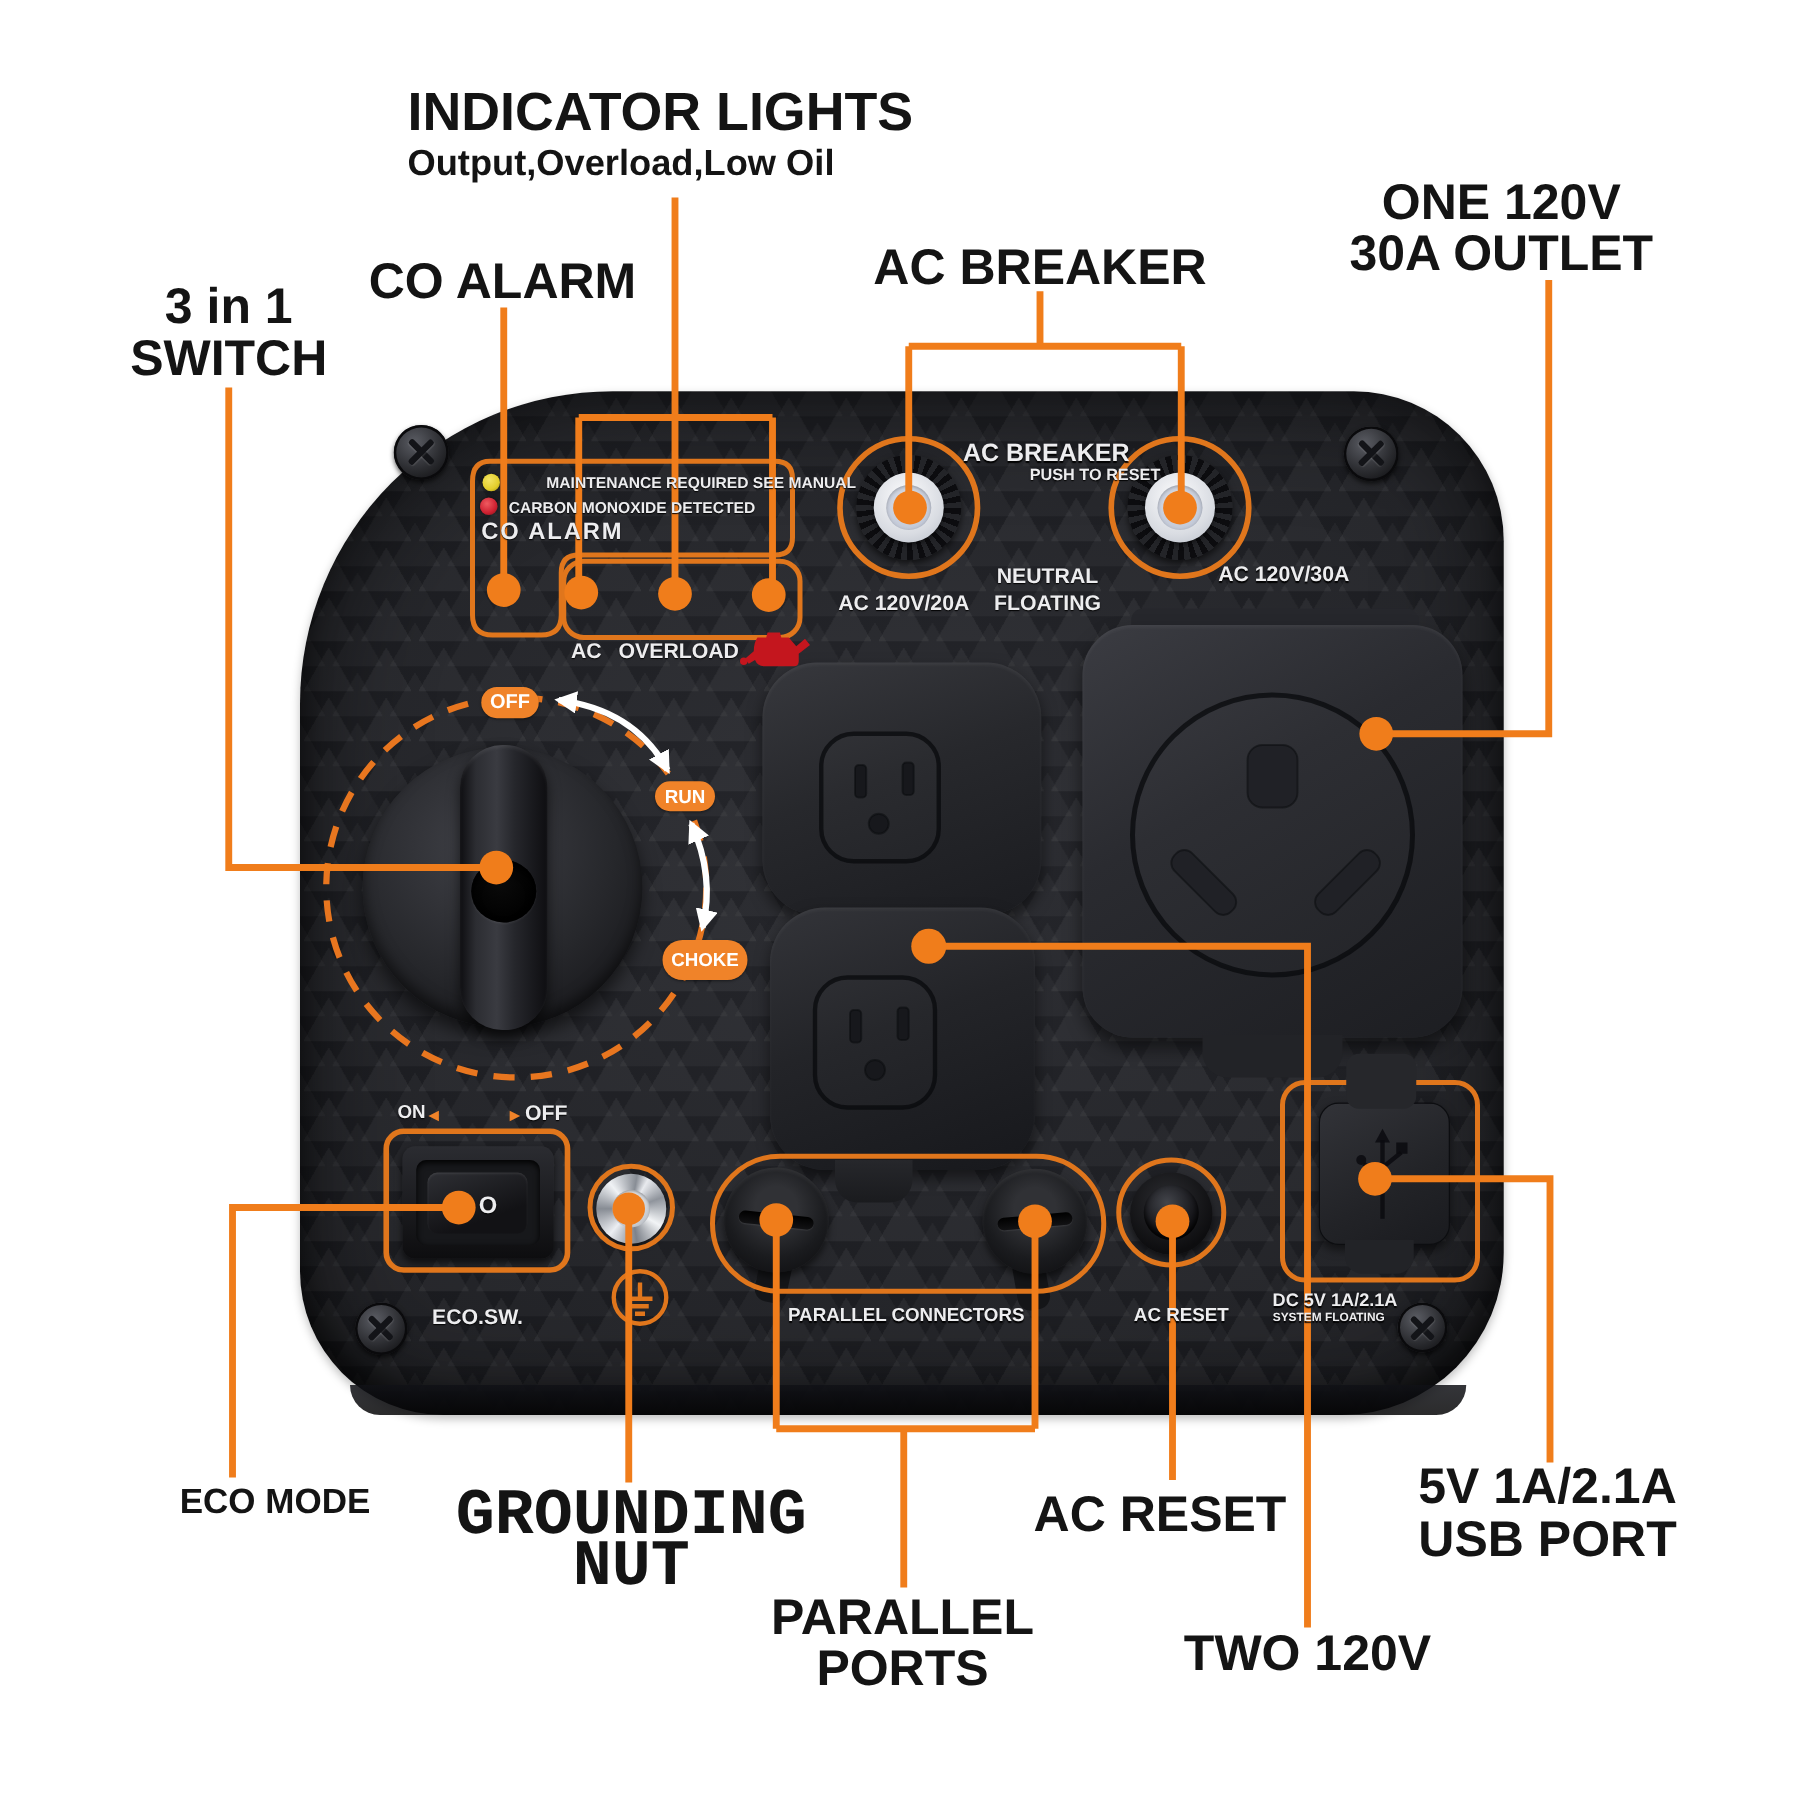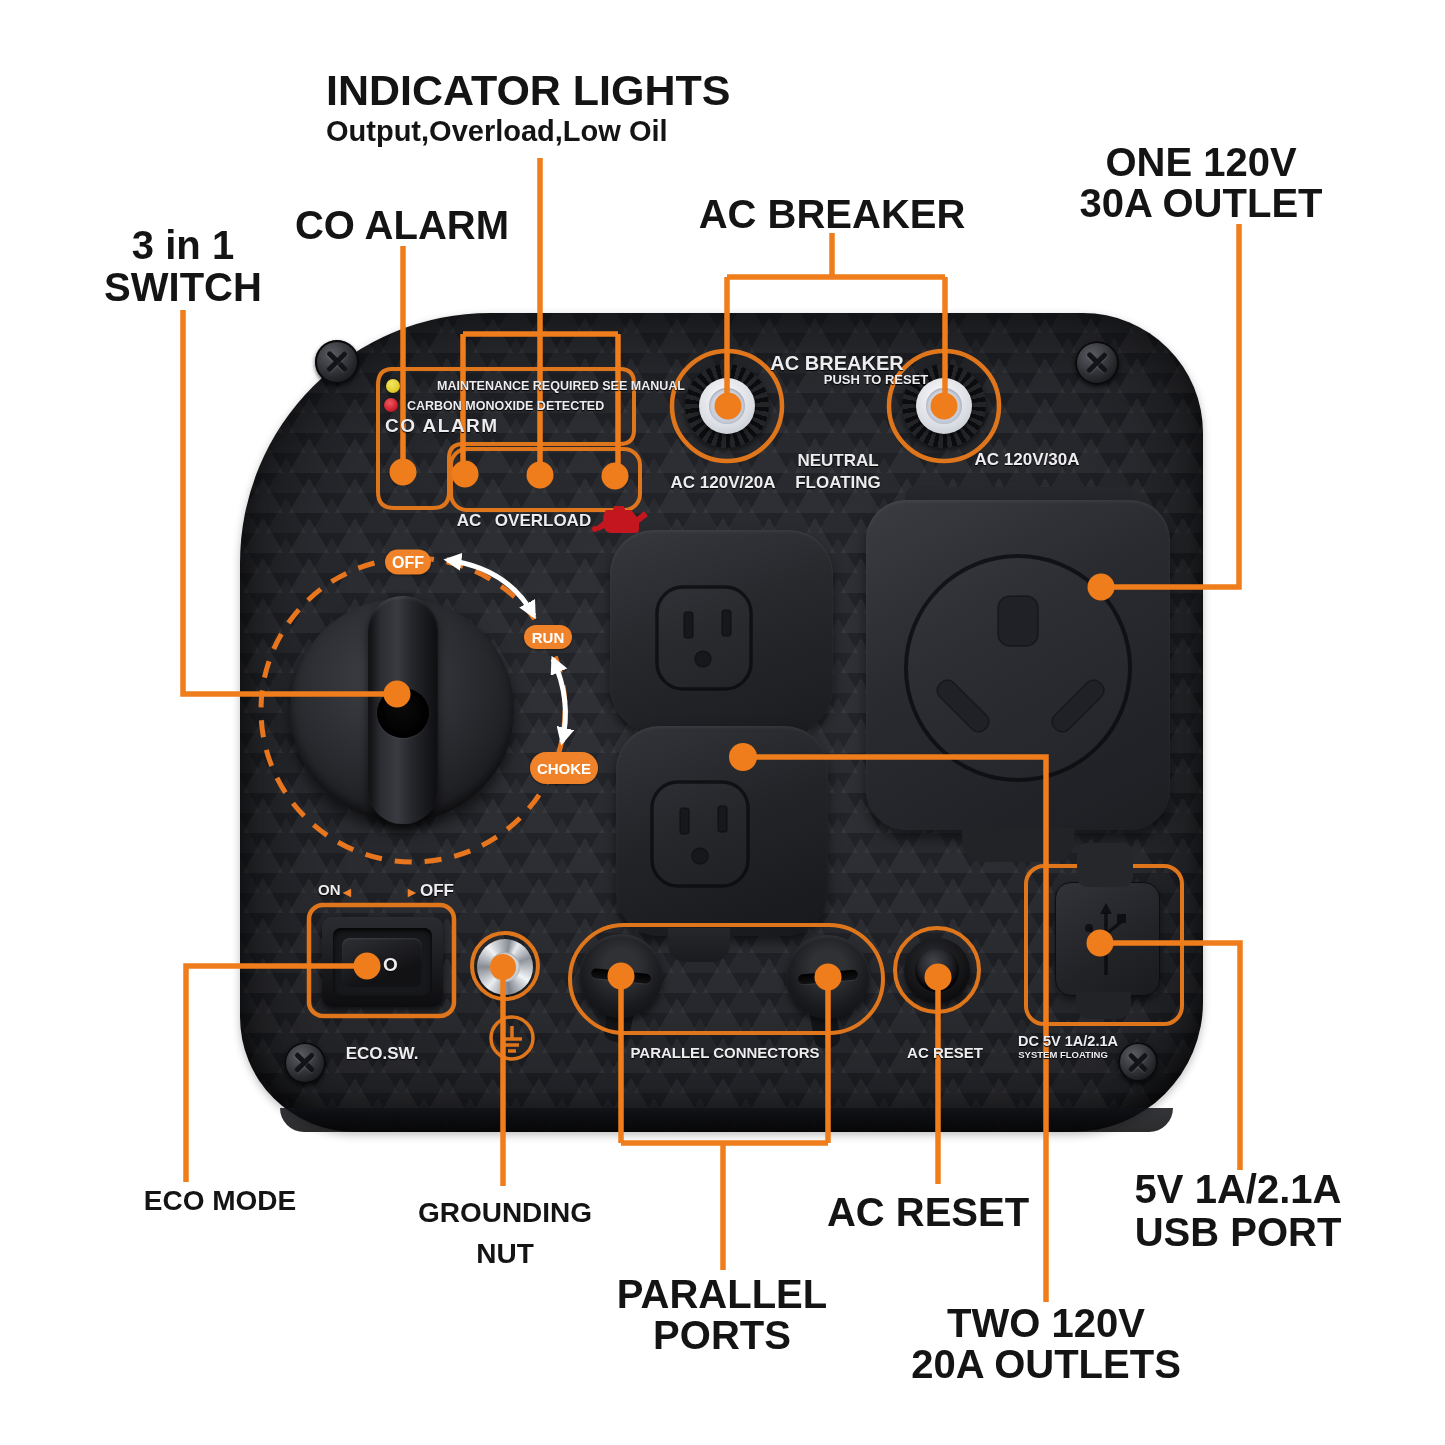--- a/index.html
+++ b/index.html
@@ -206,32 +206,31 @@
   <div class="t k c" style="left:832px;top:192px;font-size:40px;">AC BREAKER</div>
   <div class="t k c" style="left:1201px;top:142px;font-size:40px;line-height:41px;">
     <span>ONE 120V</span>
     <span>30A OUTLET</span>
   </div>
   <div class="t k c" style="left:183px;top:224px;font-size:40px;line-height:42px;">
     <span>3 in 1</span>
     <span>SWITCH</span>
   </div>
   <div class="t k c" style="left:220px;top:1185px;font-size:28px;">ECO MODE</div>
-  <div class="t k c" style="left:505px;top:1192px;font-size:28px;line-height:41px;">
+  <div class="t k c" style="left:505px;top:1192px;font-size:52px;line-height:41px;font-family:Liberation Mono, monospace;">
     <span>GROUNDING</span>
     <span>NUT</span>
   </div>
   <div class="t k c" style="left:722px;top:1274px;font-size:40px;line-height:41px;">
     <span>PARALLEL</span>
     <span>PORTS</span>
   </div>
   <div class="t k c" style="left:928px;top:1190px;font-size:40px;">AC RESET</div>
   <div class="t k c" style="left:1046px;top:1303px;font-size:40px;line-height:41px;">
     <span>TWO 120V</span>
-    <span>20A OUTLETS</span>
   </div>
   <div class="t k c" style="left:1238px;top:1168px;font-size:40px;line-height:43px;">
     <span>5V 1A/2.1A</span>
     <span>USB PORT</span>
   </div>
 
   <div class="t w" style="left:407px;top:379px;font-size:12.5px;margin-left:30px;">MAINTENANCE REQUIRED SEE MANUAL</div>
   <div class="t w" style="left:407px;top:399px;font-size:12.5px;">CARBON MONOXIDE DETECTED</div>
   <div class="t w" style="left:385px;top:415px;font-size:19px;letter-spacing:1.5px;">CO ALARM</div>
   <div class="t w c" style="left:469px;top:511px;font-size:17px;">AC</div>

